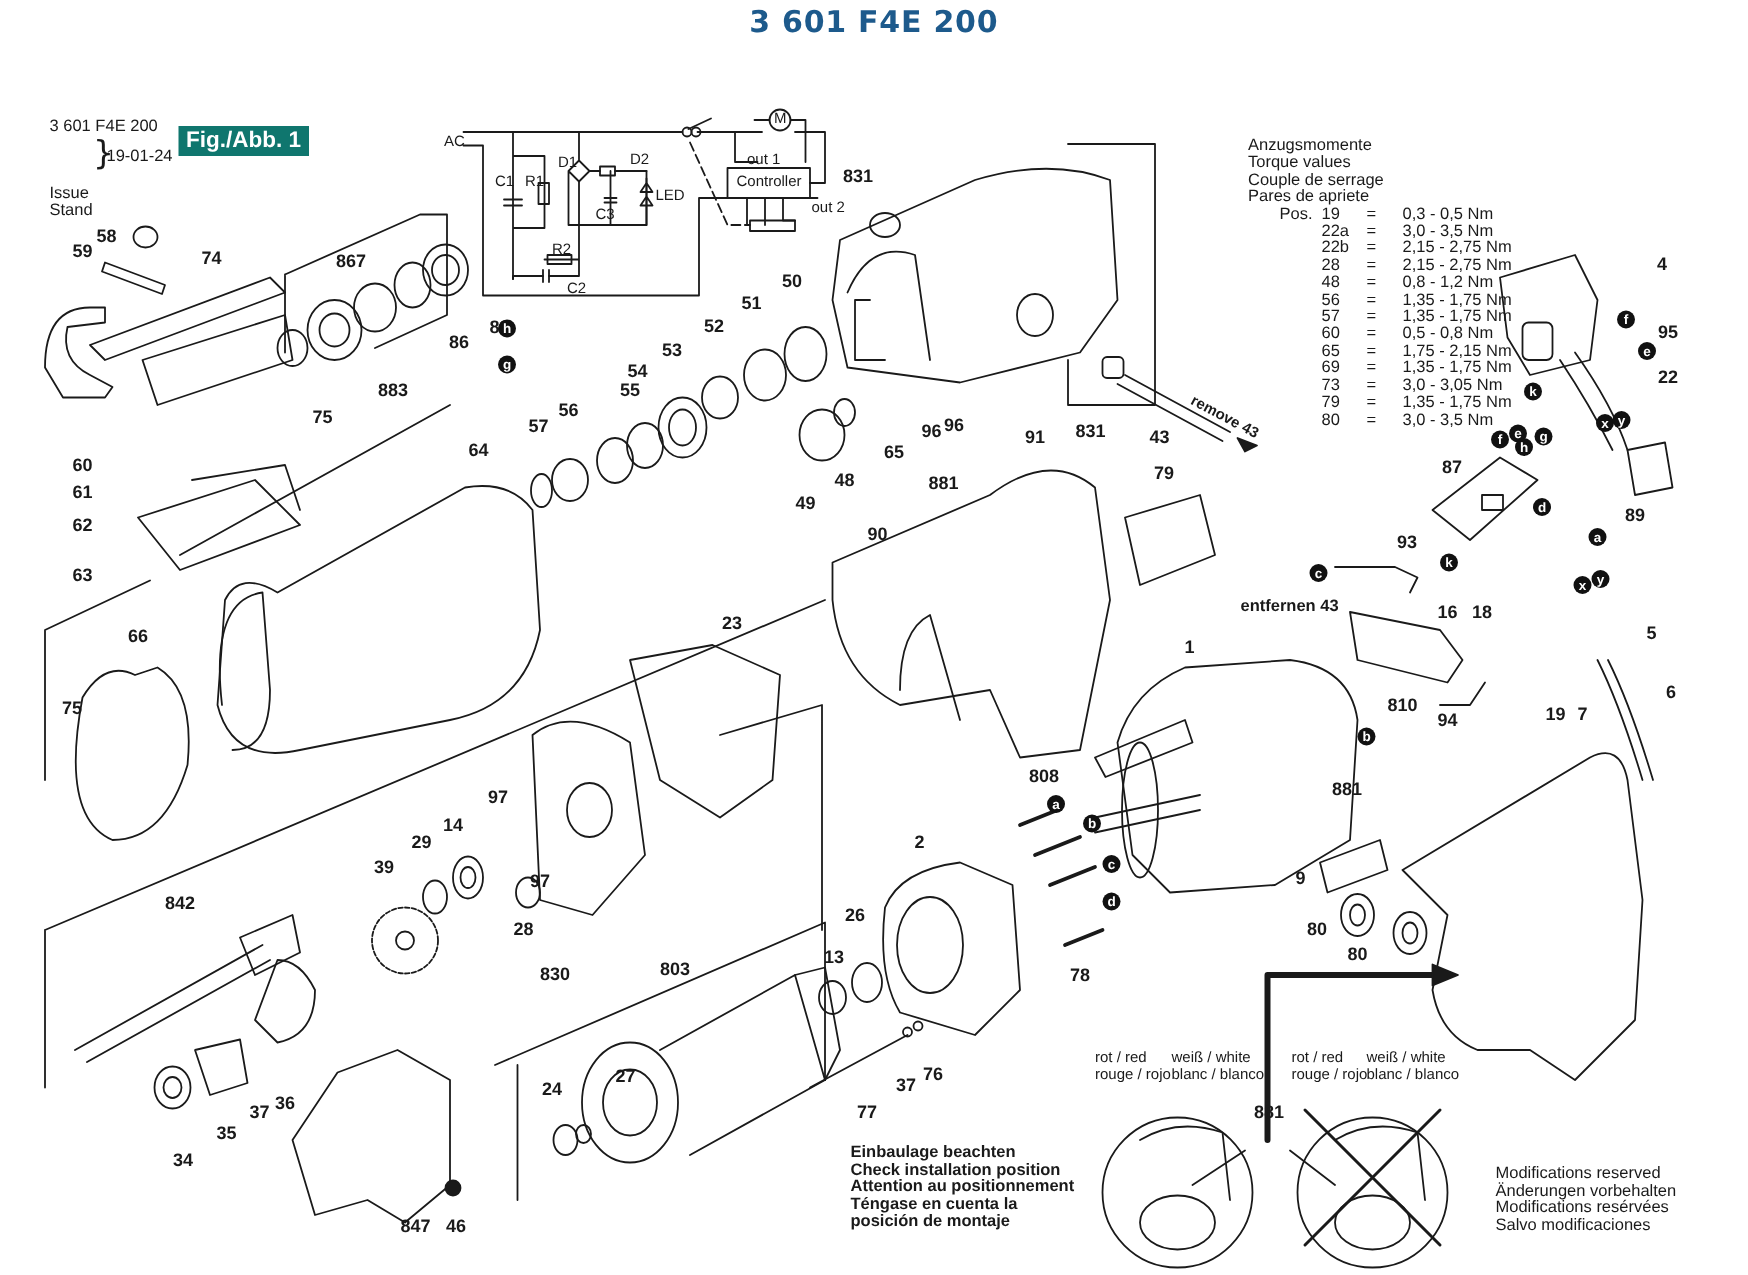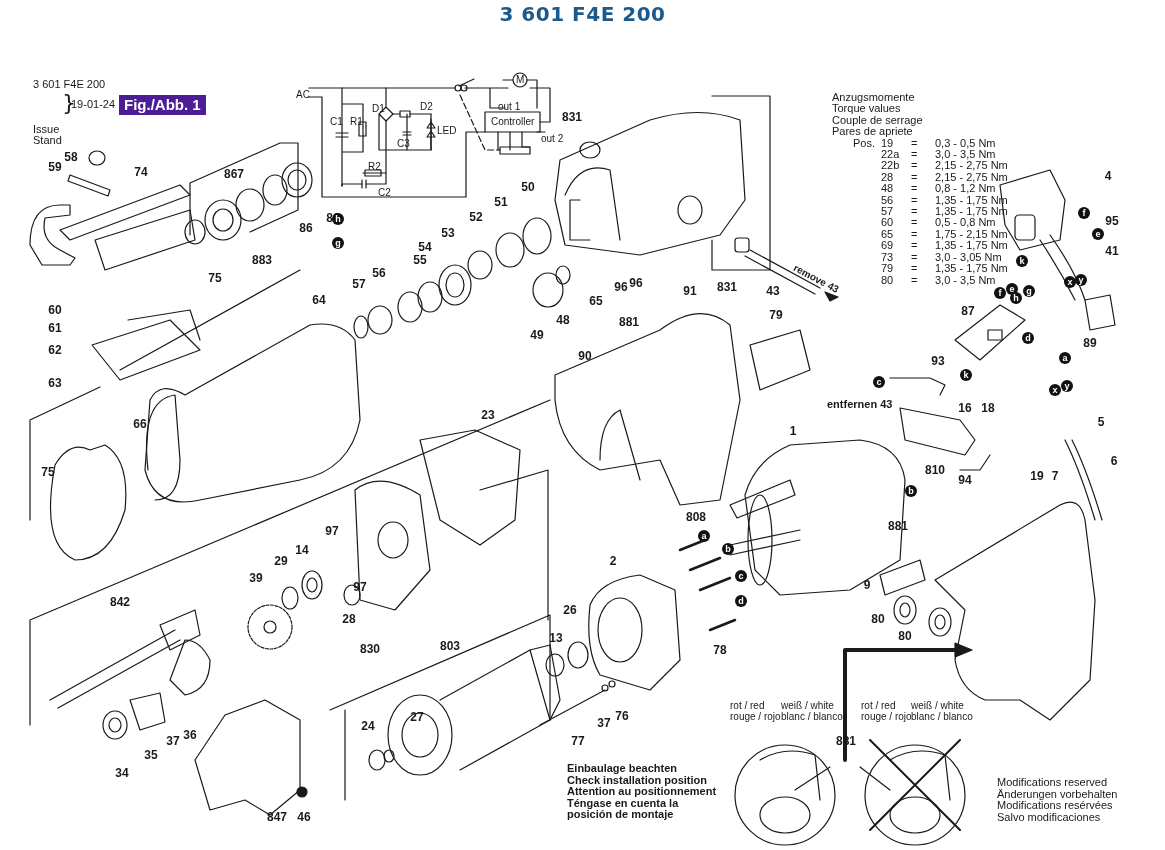--- a/index.html
+++ b/index.html
@@ -4,21 +4,21 @@
 <style>
   html, body { margin: 0; padding: 0; background: #ffffff; }
   body { width: 1165px; height: 850px; position: relative; overflow: hidden;
          font-family: "Liberation Sans", sans-serif; color: #1a1a1a; }
   .title { position: absolute; left: 0; right: 0; top: 2px; text-align: center;
            font-family: "DejaVu Sans", sans-serif; font-weight: bold; font-size: 20px; letter-spacing: 0.5px; }
   .hdr-code { position: absolute; left: 33px; top: 78px; font-size: 11px; }
   .hdr-issue { position: absolute; left: 33px; top: 79px; font-size: 11px; line-height: 11px; margin-top: 45px; }
   .hdr-brace { position: absolute; left: 62px; top: 92px; font-size: 22px; line-height: 22px; font-family: "DejaVu Sans", sans-serif; }
   .hdr-date { position: absolute; left: 71px; top: 98px; font-size: 11px; }
-  .fig-badge { position: absolute; left: 119px; top: 95px; background: #4c1d95; color: #fff;
+  .fig-badge { position: absolute; left: 119px; top: 84px; background: #0f766e; color: #fff;
                font-weight: bold; font-size: 15px; padding: 1px 5px 2px 5px; }
   svg.diagram { position: absolute; left: 0; top: 0; }
   .lbl { position: absolute; font-size: 12px; font-weight: bold; color: #1a1a1a; white-space: nowrap; transform: translate(-50%, -50%); }
   .circ { position: absolute; width: 12px; height: 12px; border-radius: 50%; background: #111; color: #fff;
           font-size: 9px; font-weight: bold; text-align: center; line-height: 12px; transform: translate(-50%, -50%); }
   .torque { position: absolute; left: 832px; top: 92px; font-size: 11px; line-height: 11.4px; }
   .torque .row { display: flex; }
   .torque .pos { width: 26px; padding-left: 21px; }
   .torque .num { width: 30px; padding-left: 2px; }
   .torque .eq { width: 24px; }
@@ -259,21 +259,21 @@
     <div class="lbl" style="left: 596px; top: 301px;">65</div>
     <div class="lbl" style="left: 621px; top: 287px;">96</div>
     <div class="lbl" style="left: 636px; top: 283px;">96</div>
     <div class="lbl" style="left: 690px; top: 291px;">91</div>
     <div class="lbl" style="left: 572px; top: 117px;">831</div>
     <div class="lbl" style="left: 727px; top: 287px;">831</div>
     <div class="lbl" style="left: 773px; top: 291px;">43</div>
     <div class="lbl" style="left: 629px; top: 322px;">881</div>
     <div class="lbl" style="left: 585px; top: 356px;">90</div>
     <div class="lbl" style="left: 776px; top: 315px;">79</div>
-    <div class="lbl" style="left: 92px; top: 424px; margin-left: 48px;">66</div>
+    <div class="lbl" style="left: 92px; top: 424px;">66</div>
     <div class="lbl" style="left: 48px; top: 472px;">75</div>
     <div class="lbl" style="left: 488px; top: 415px;">23</div>
     <div class="lbl" style="left: 332px; top: 531px;">97</div>
     <div class="lbl" style="left: 281px; top: 561px;">29</div>
     <div class="lbl" style="left: 302px; top: 550px;">14</div>
     <div class="lbl" style="left: 256px; top: 578px;">39</div>
     <div class="lbl" style="left: 349px; top: 619px;">28</div>
     <div class="lbl" style="left: 360px; top: 587px;">97</div>
     <div class="lbl" style="left: 370px; top: 649px;">830</div>
     <div class="lbl" style="left: 120px; top: 602px;">842</div>
@@ -295,21 +295,21 @@
     <div class="lbl" style="left: 720px; top: 650px;">78</div>
     <div class="lbl" style="left: 696px; top: 517px;">808</div>
     <div class="lbl" style="left: 793px; top: 431px;">1</div>
     <div class="lbl" style="left: 867px; top: 585px;">9</div>
     <div class="lbl" style="left: 878px; top: 619px;">80</div>
     <div class="lbl" style="left: 905px; top: 636px;">80</div>
     <div class="lbl" style="left: 898px; top: 526px;">881</div>
     <div class="lbl" style="left: 846px; top: 741px;">881</div>
     <div class="lbl" style="left: 1108px; top: 176px;">4</div>
     <div class="lbl" style="left: 1112px; top: 221px;">95</div>
-    <div class="lbl" style="left: 1112px; top: 251px;">41</div>
+    <div class="lbl" style="left: 1112px; top: 251px;">22</div>
     <div class="lbl" style="left: 968px; top: 311px;">87</div>
     <div class="lbl" style="left: 1090px; top: 343px;">89</div>
     <div class="lbl" style="left: 938px; top: 361px;">93</div>
     <div class="lbl" style="left: 965px; top: 408px;">16</div>
     <div class="lbl" style="left: 988px; top: 408px;">18</div>
     <div class="lbl" style="left: 935px; top: 470px;">810</div>
     <div class="lbl" style="left: 965px; top: 480px;">94</div>
     <div class="lbl" style="left: 1101px; top: 422px;">5</div>
     <div class="lbl" style="left: 1114px; top: 461px;">6</div>
     <div class="lbl" style="left: 1037px; top: 476px;">19</div>

